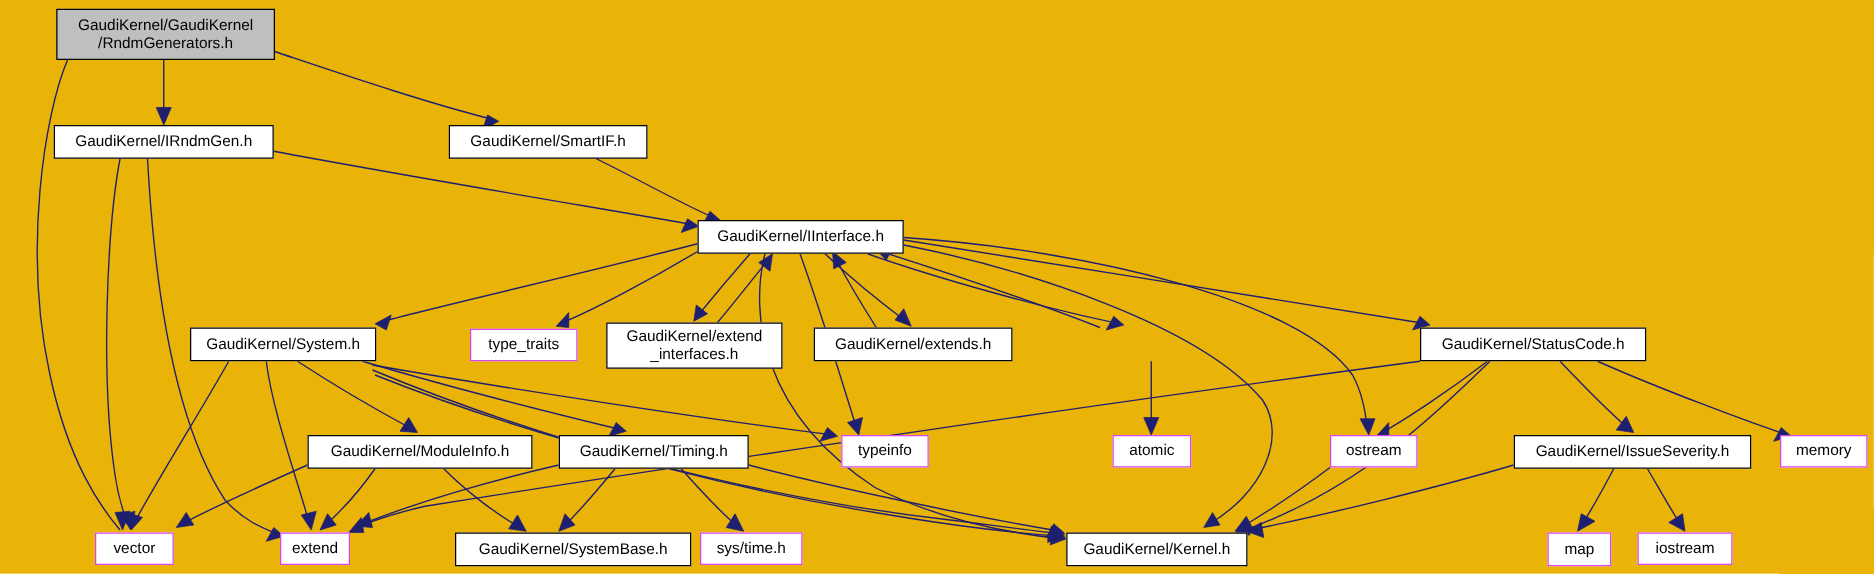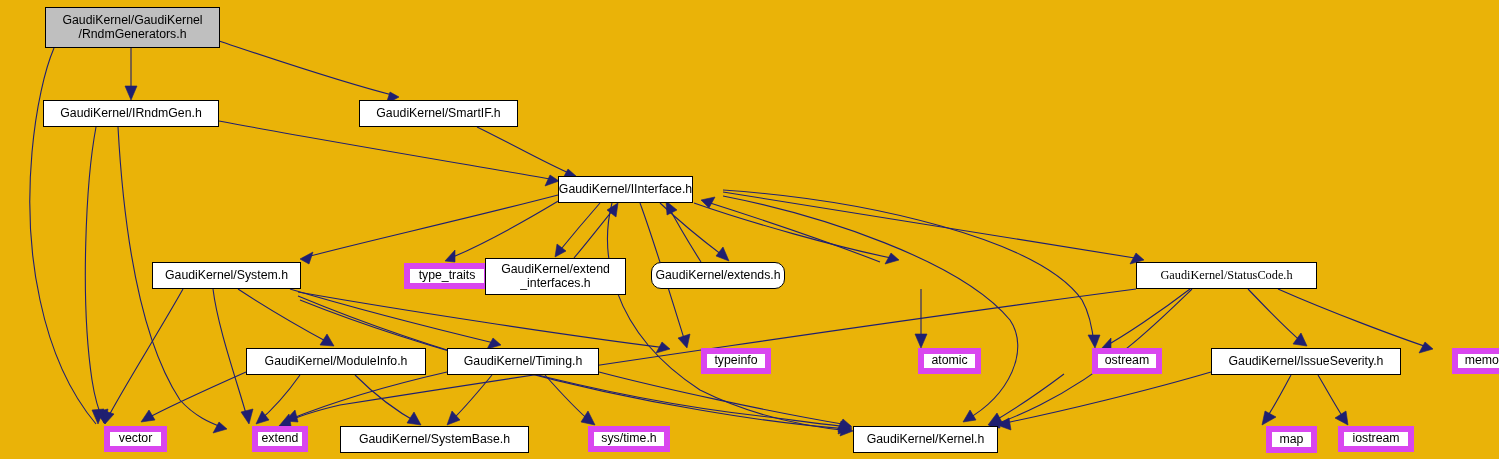--- a/index.html
+++ b/index.html
@@ -41,23 +41,22 @@
     align-items: center;
     justify-content: center;
     text-align: center;
     font-size: 12.3px;
     line-height: 13.6px;
     color: #000000;
     white-space: pre-line;
     letter-spacing: 0px;
   }
   .gnode.sys {
-    border: 6px solid #d946ef;
+    border: 1px solid #d946ef;
     background: #ffffff;
-    margin-left: 28px;
   }
   .gnode.hdr {
     border: 1px solid #000000;
     background: #ffffff;
   }
   .gnode.root {
     border: 1px solid #000000;
     background: #bfbfbf;
   }
 </style>
@@ -152,34 +151,34 @@
       <polygon class="edge-head" points="997,425 1009,418 1011,430"></polygon>
       <path class="edge-path" d="M 1064,374 C 1040,392 1010,412 991,423"></path>
       <polygon class="edge-head" points="988,425 997,413 1003,424"></polygon>
       <path class="edge-path" d="M 1136,289 C 900,320 560,370 340,405 C 310,412 290,420 282,424"></path>
       <polygon class="edge-head" points="279,426 289,414 291,426"></polygon>
     </svg>
 <div class="gnode root" style="left: 45px; top: 7px; width: 175px; height: 41px;">GaudiKernel/GaudiKernel
 /RndmGenerators.h</div>
     <div class="gnode hdr" style="left: 43px; top: 100px; width: 176px; height: 27px;">GaudiKernel/IRndmGen.h</div>
     <div class="gnode hdr" style="left: 359px; top: 100px; width: 159px; height: 27px;">GaudiKernel/SmartIF.h</div>
-    <div class="gnode hdr" style="left: 558px; top: 176px; width: 135px; height: 27px; text-align: right;">GaudiKernel/IInterface.h</div>
+    <div class="gnode hdr" style="left: 558px; top: 176px; width: 165px; height: 27px; text-align: right;">GaudiKernel/IInterface.h</div>
     <div class="gnode hdr" style="left: 152px; top: 262px; width: 149px; height: 27px;">GaudiKernel/System.h</div>
     <div class="gnode sys" style="left: 376px; top: 263px; width: 86px; height: 26px;">type_traits</div>
     <div class="gnode hdr" style="left: 485px; top: 258px; width: 141px; height: 37px;">GaudiKernel/extend
 _interfaces.h</div>
-    <div class="gnode hdr" style="left: 651px; top: 262px; width: 134px; height: 27px; border-radius: 10px;">GaudiKernel/extends.h</div>
-    <div class="gnode hdr" style="left: 1136px; top: 262px; width: 181px; height: 27px; font-family: Liberation Serif, serif;">GaudiKernel/StatusCode.h</div>
+    <div class="gnode hdr" style="left: 651px; top: 262px; width: 159px; height: 27px;">GaudiKernel/extends.h</div>
+    <div class="gnode hdr" style="left: 1136px; top: 262px; width: 181px; height: 27px;">GaudiKernel/StatusCode.h</div>
     <div class="gnode hdr" style="left: 246px; top: 348px; width: 180px; height: 27px;">GaudiKernel/ModuleInfo.h</div>
     <div class="gnode hdr" style="left: 447px; top: 348px; width: 152px; height: 27px;">GaudiKernel/Timing.h</div>
     <div class="gnode sys" style="left: 673px; top: 348px; width: 70px; height: 26px;">typeinfo</div>
     <div class="gnode sys" style="left: 890px; top: 348px; width: 63px; height: 26px;">atomic</div>
     <div class="gnode sys" style="left: 1064px; top: 348px; width: 70px; height: 26px;">ostream</div>
     <div class="gnode hdr" style="left: 1211px; top: 348px; width: 190px; height: 27px;">GaudiKernel/IssueSeverity.h</div>
     <div class="gnode sys" style="left: 1424px; top: 348px; width: 70px; height: 26px;">memory</div>
     <div class="gnode sys" style="left: 76px; top: 426px; width: 63px; height: 26px;">vector</div>
     <div class="gnode sys" style="left: 224px; top: 426px; width: 56px; height: 26px;">extend</div>
-    <div class="gnode hdr" style="left: 340px; top: 426px; width: 189px; height: 27px;">GaudiKernel/SystemBase.h</div>
+    <div class="gnode hdr" style="left: 364px; top: 426px; width: 189px; height: 27px;">GaudiKernel/SystemBase.h</div>
     <div class="gnode sys" style="left: 560px; top: 426px; width: 82px; height: 26px;">sys/time.h</div>
     <div class="gnode hdr" style="left: 853px; top: 426px; width: 145px; height: 27px;">GaudiKernel/Kernel.h</div>
     <div class="gnode sys" style="left: 1238px; top: 426px; width: 51px; height: 27px;">map</div>
     <div class="gnode sys" style="left: 1310px; top: 426px; width: 76px; height: 26px;">iostream</div>
   </div>
 
 </body></html>

